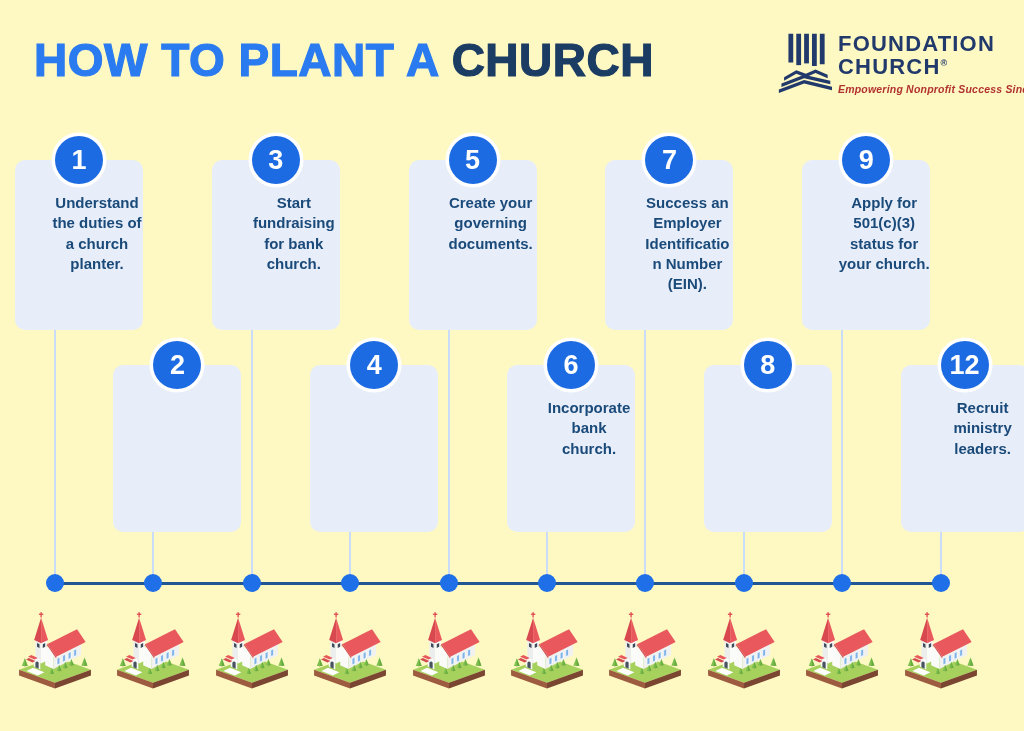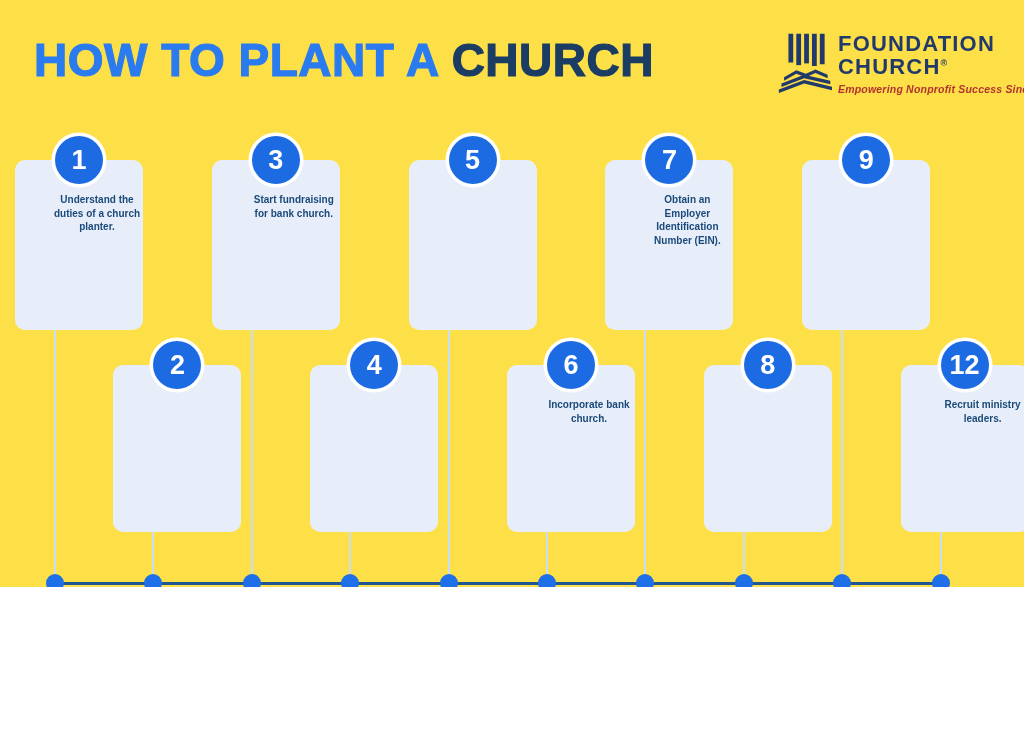--- a/index.html
+++ b/index.html
@@ -9,21 +9,21 @@
     --card-bg:#E8EEF9;
     --card-text:#1A4A7A;
     --timeline-line:#1F5693;
     --dot-blue:#1E6FE8;
     --connector:#C9DDF8;
     --logo-navy:#21396B;
     --tagline-red:#B23230;
   }
   html,body{margin:0;padding:0;background:#fff;}
   .page{
-    position:relative;width:1024px;height:587px;background:#fde047;overflow:hidden;
+    position:relative;width:1024px;height:731px;background:#fef9c3;overflow:hidden;
     font-family:"Liberation Sans",sans-serif;
   }
   
   .title{
     position:absolute;left:34px;top:33px;font-size:46px;font-weight:bold;
     letter-spacing:.5px;white-space:nowrap;-webkit-text-stroke:1.2px currentColor;
   }
   .title .t1{color:var(--title-blue);-webkit-text-stroke:1.2px var(--title-blue);margin-right:12px;}
   .title .t2{color:var(--title-navy);-webkit-text-stroke:1.2px var(--title-navy);}
   .logo{position:absolute;left:778px;top:32px;display:flex;align-items:flex-start;}
@@ -38,21 +38,21 @@
   .card{
     position:absolute;width:128px;background:var(--card-bg);border-radius:10px;z-index:2;
   }
   .badge{
     position:absolute;top:-24px;left:50%;transform:translateX(-50%);
     width:48px;height:48px;border-radius:50%;background:var(--badge-blue);
     box-shadow:0 0 0 3.5px #fff;display:flex;align-items:center;justify-content:center;
   }
   .badge span{color:#fff;font-size:27px;font-weight:bold;}
   .card-text{
-    padding:33px 0 0;text-align:center;font-size:10px;font-weight:bold;
+    padding:33px 0 0;text-align:center;font-size:15px;font-weight:bold;
     line-height:1.35;color:var(--card-text);overflow-wrap:break-word;margin-left:36px;
   }
   .connector{position:absolute;width:2px;background:var(--connector);z-index:1;}
   .timeline-line{position:absolute;left:54px;top:582px;width:888px;height:3px;background:var(--timeline-line);z-index:1;}
   .dot{position:absolute;top:574px;width:18px;height:18px;border-radius:50%;background:var(--dot-blue);z-index:3;}
   .church{position:absolute;top:606px;width:82px;height:85px;z-index:2;}
   .hidden-defs{position:absolute;width:0;height:0;overflow:hidden;}
 </style>
 </head>
 <body>
@@ -202,20 +202,21 @@
       <div class="connector" style="left: 349.2px; top: 532px; height: 50px;"></div>
       <div class="dot" style="left: 341.2px;"></div>
       <svg class="church" viewBox="0 0 100 104" aria-hidden="true" style="left: 309.2px;">
           <use href="#church-symbol"></use>
         </svg>
     </div><div class="step">
       <div class="card" style="left: 408.6px; top: 160px; height: 170px;">
         <div class="badge">
             <span>5</span>
           </div>
+        <div class="card-text">Create your governing documents.</div>
       </div>
       <div class="connector" style="left: 447.6px; top: 330px; height: 252px;"></div>
       <div class="dot" style="left: 439.6px;"></div>
       <svg class="church" viewBox="0 0 100 104" aria-hidden="true" style="left: 407.6px;">
           <use href="#church-symbol"></use>
         </svg>
     </div><div class="step">
       <div class="card" style="left: 507px; top: 365px; height: 167px;">
         <div class="badge">
             <span>6</span>
@@ -225,21 +226,21 @@
       <div class="connector" style="left: 546px; top: 532px; height: 50px;"></div>
       <div class="dot" style="left: 538px;"></div>
       <svg class="church" viewBox="0 0 100 104" aria-hidden="true" style="left: 506px;">
           <use href="#church-symbol"></use>
         </svg>
     </div><div class="step">
       <div class="card" style="left: 605.4px; top: 160px; height: 170px;">
         <div class="badge">
             <span>7</span>
           </div>
-        <div class="card-text">Obtain an Employer Identification Number (EIN).</div>
+        <div class="card-text">Success an Employer Identification Number (EIN).</div>
       </div>
       <div class="connector" style="left: 644.4px; top: 330px; height: 252px;"></div>
       <div class="dot" style="left: 636.4px;"></div>
       <svg class="church" viewBox="0 0 100 104" aria-hidden="true" style="left: 604.4px;">
           <use href="#church-symbol"></use>
         </svg>
     </div><div class="step">
       <div class="card" style="left: 703.8px; top: 365px; height: 167px;">
         <div class="badge">
             <span>8</span>
@@ -248,20 +249,21 @@
       <div class="connector" style="left: 742.8px; top: 532px; height: 50px;"></div>
       <div class="dot" style="left: 734.8px;"></div>
       <svg class="church" viewBox="0 0 100 104" aria-hidden="true" style="left: 702.8px;">
           <use href="#church-symbol"></use>
         </svg>
     </div><div class="step">
       <div class="card" style="left: 802.2px; top: 160px; height: 170px;">
         <div class="badge">
             <span>9</span>
           </div>
+        <div class="card-text">Apply for 501(c)(3) status for your church.</div>
       </div>
       <div class="connector" style="left: 841.2px; top: 330px; height: 252px;"></div>
       <div class="dot" style="left: 833.2px;"></div>
       <svg class="church" viewBox="0 0 100 104" aria-hidden="true" style="left: 801.2px;">
           <use href="#church-symbol"></use>
         </svg>
     </div><div class="step">
       <div class="card" style="left: 900.6px; top: 365px; height: 167px;">
         <div class="badge">
             <span>12</span>

